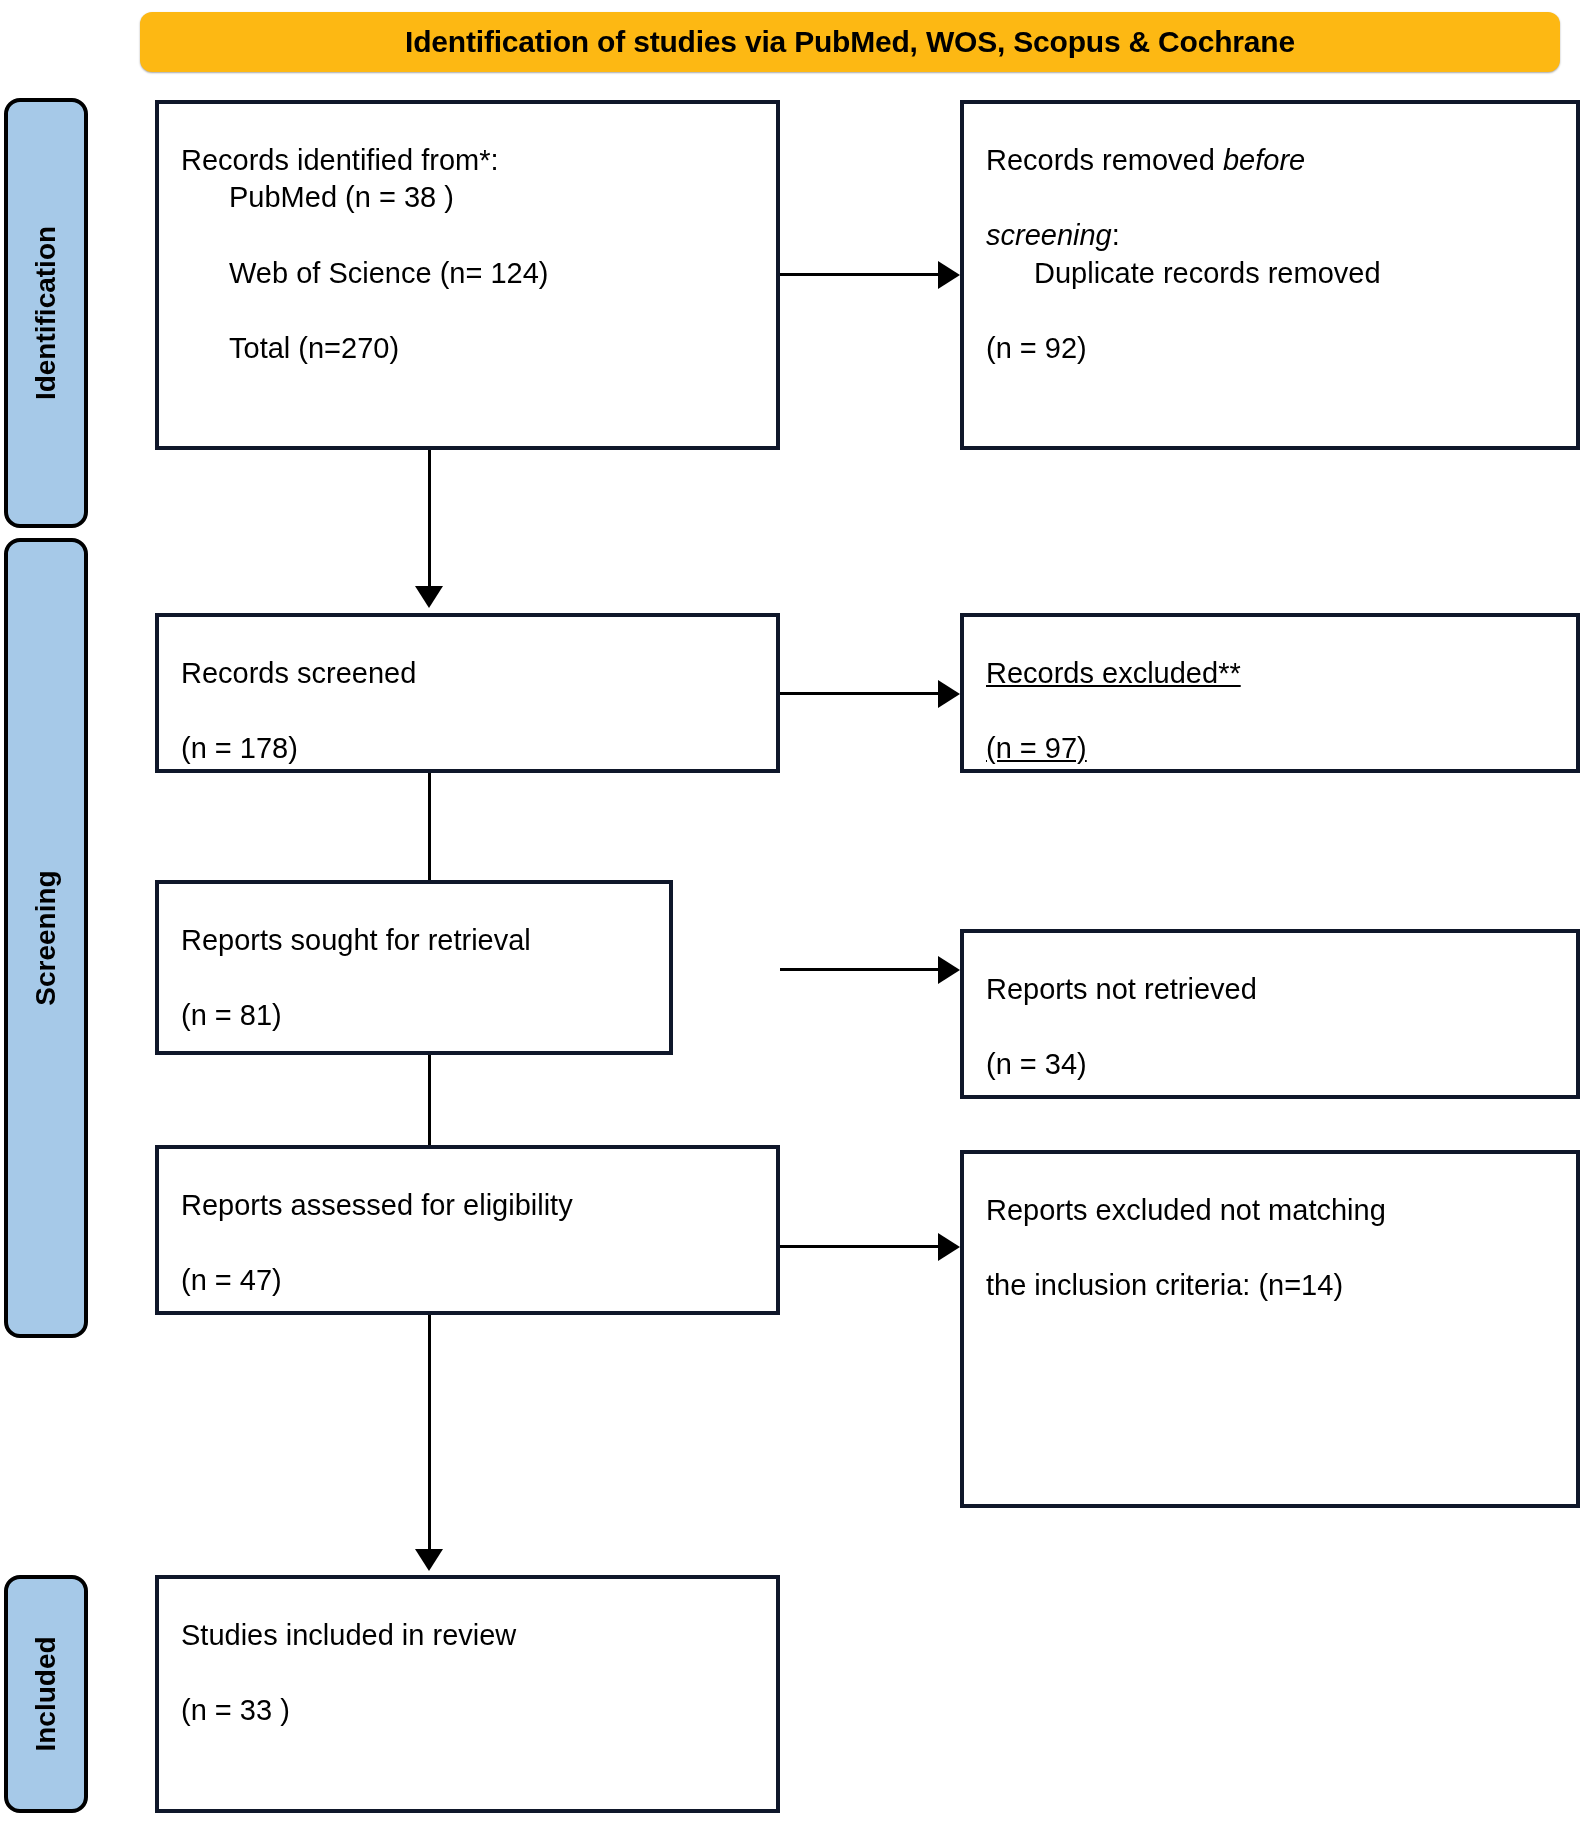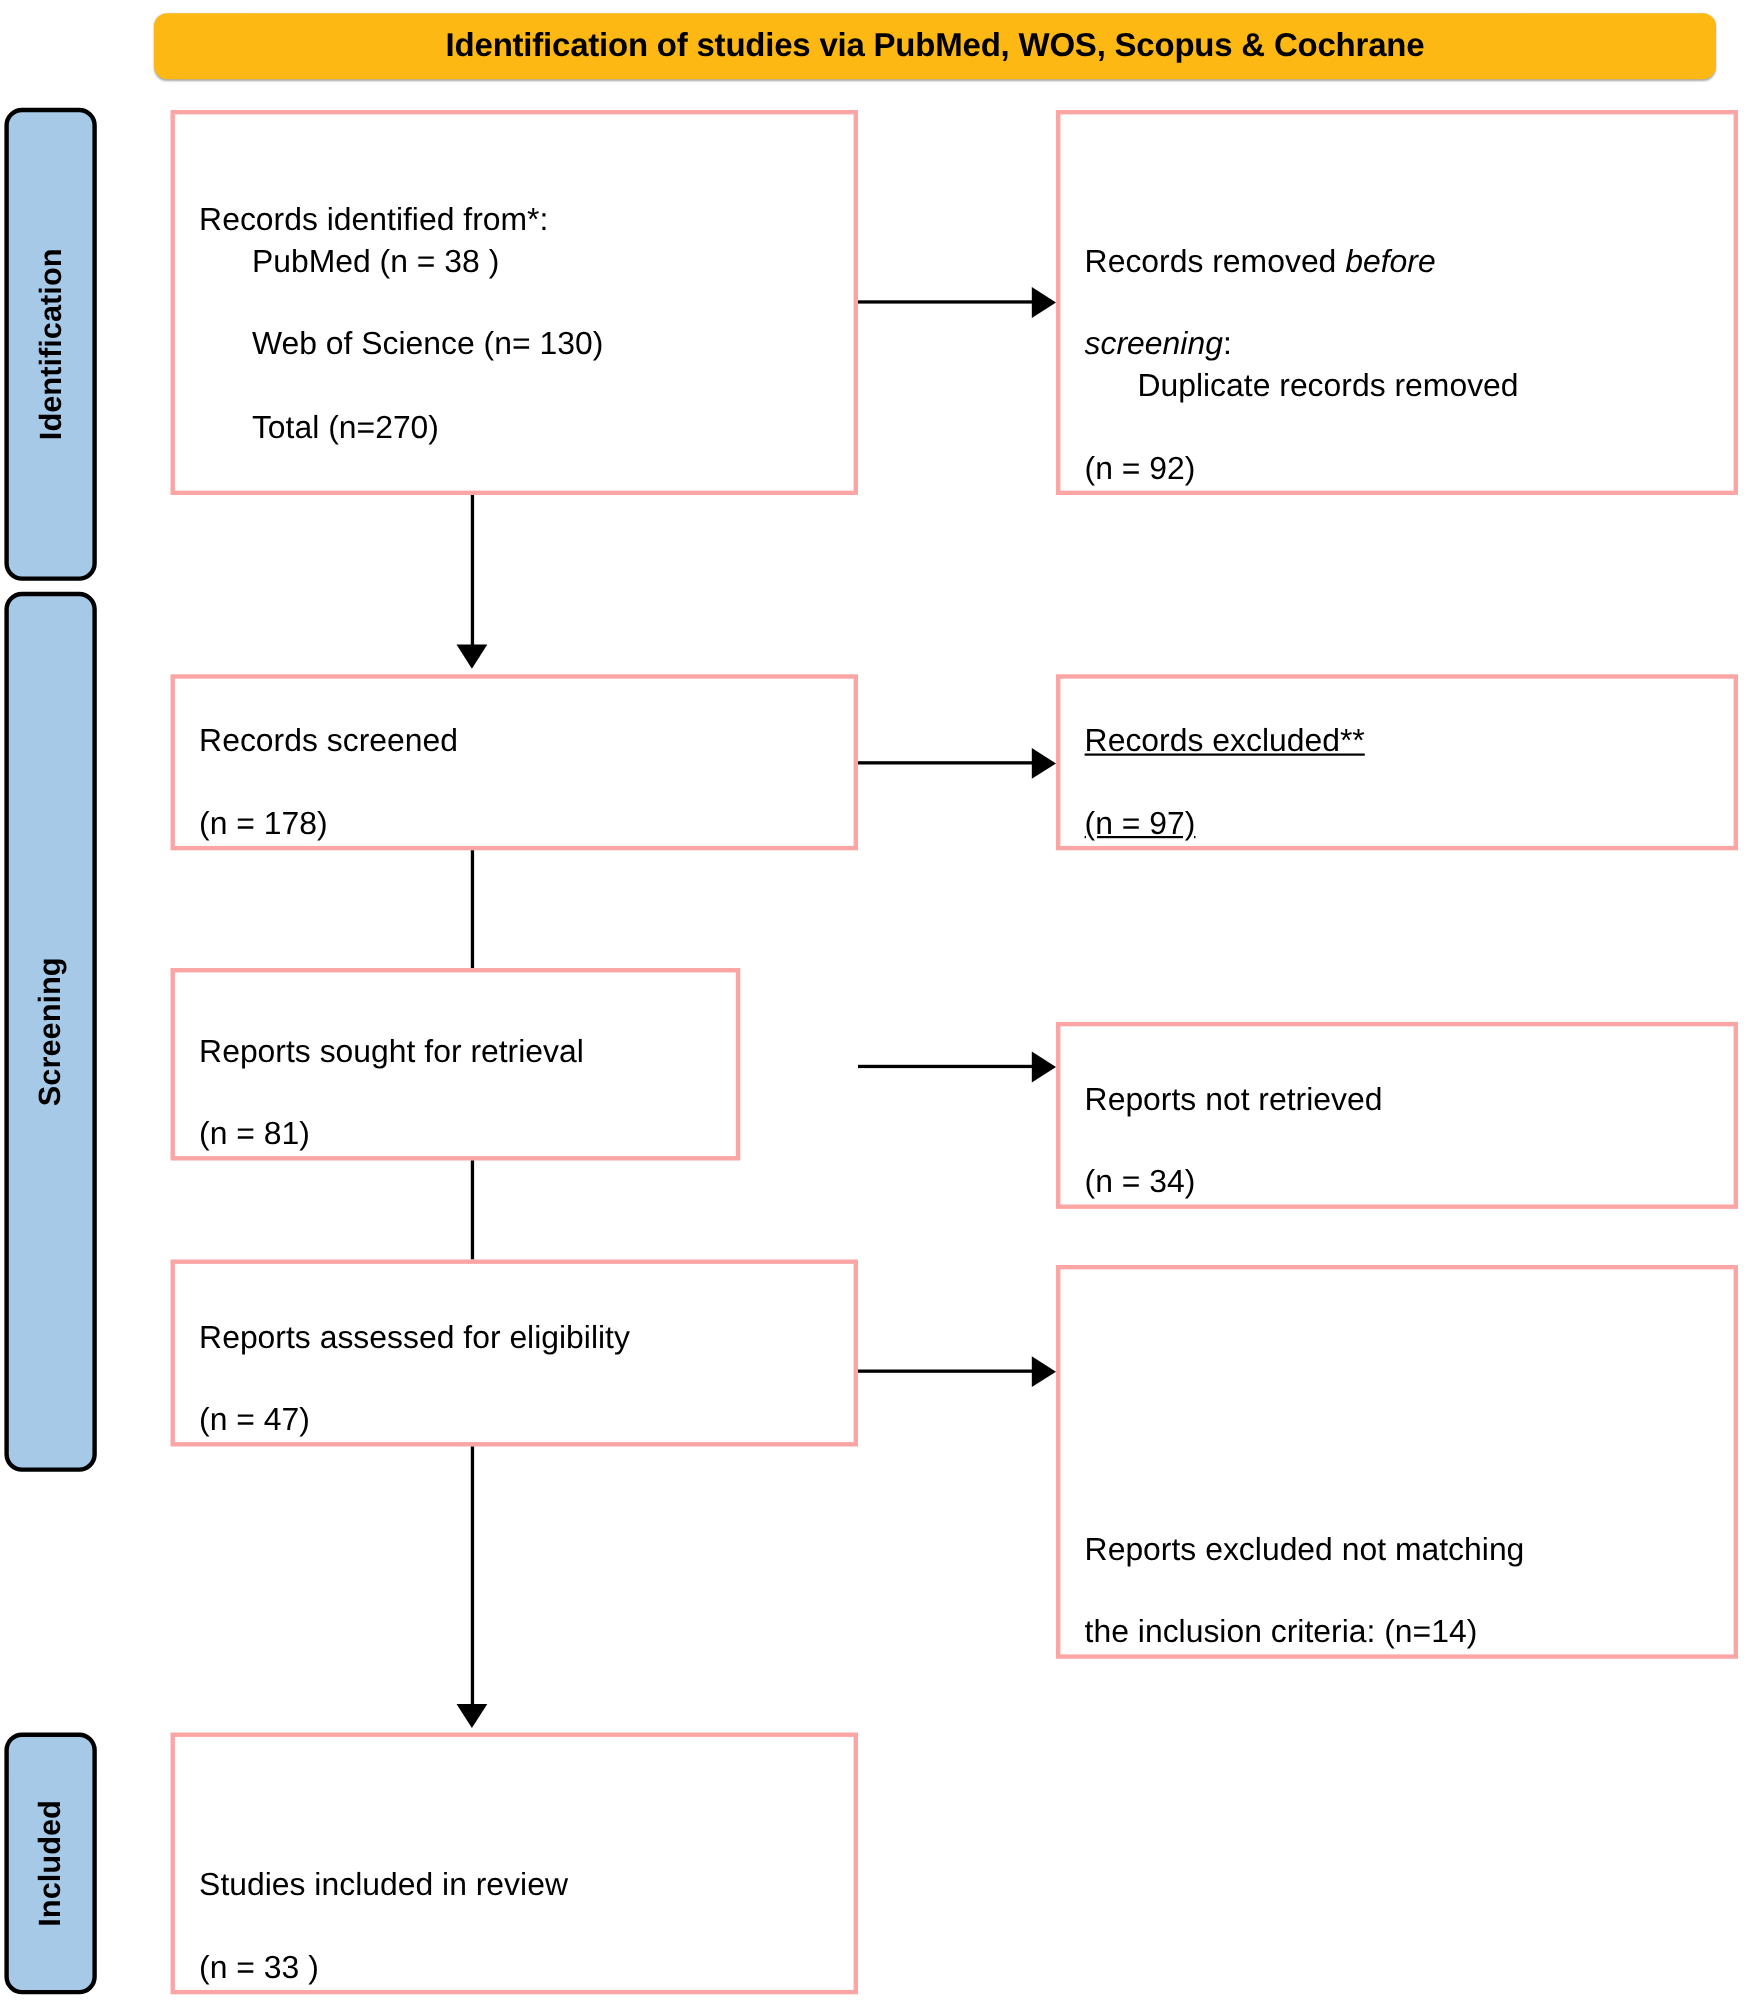--- a/index.html
+++ b/index.html
@@ -60,25 +60,25 @@
     font-size: 28px;
     font-weight: bold;
     color: #000000;
     letter-spacing: 0px;
   }
 
   
   .box {
     position: absolute;
     background: #ffffff;
-    border: 4px solid #fca5a5;
+    border: 4px solid #0f172a;
     box-sizing: border-box;
     display: flex;
     flex-direction: column;
-    justify-content: flex-end;
+    justify-content: flex-start;
   }
   .box-text {
     font-size: 29px;
     line-height: 1.30;
     color: #000000;
     padding: 0 22px;
     white-space: pre-line;
   }
   .box-text .ind {
     display: block;
@@ -132,21 +132,21 @@
     <div class="pill-label">Screening</div>
   </div>
   <div class="pill" style="top:1575px; height:238px;">
     <div class="pill-label">Included</div>
   </div>
 
   <div class="box" style="left:155px; top:100px; width:625px; height:350px;">
     <div class="box-text">
       <span>Records identified from*:</span>
       <span class="ind">PubMed (n = 38 )</span>
-      <span class="ind">Web of Science (n= 130)</span>
+      <span class="ind">Web of Science (n= 124)</span>
       <span class="ind">Total (n=270)</span>
     </div>
   </div>
 
   <div class="box" style="left:960px; top:100px; width:620px; height:350px;">
     <div class="box-text">
       <span>Records removed </span><em>before</em><br>
       <em>screening</em><span>:</span>
       <span class="ind">Duplicate records removed</span>
       <span>(n = 92)</span>

